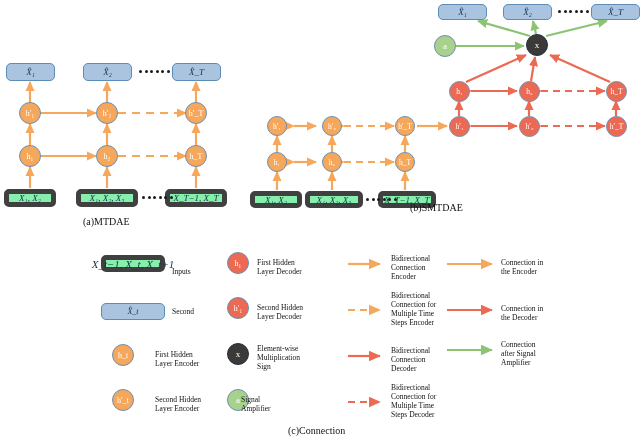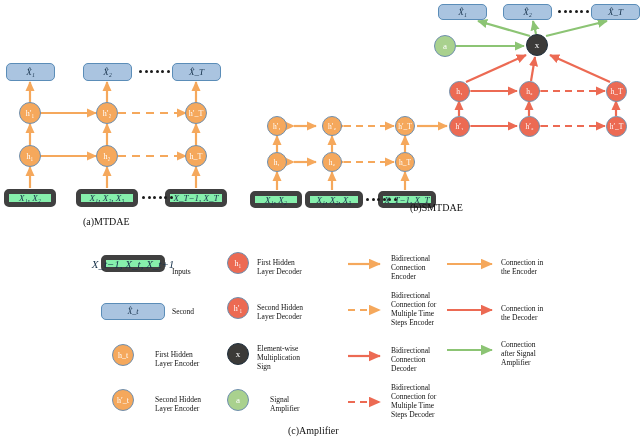--- a/index.html
+++ b/index.html
@@ -274,21 +274,21 @@
     <div class="node dec" style="left:227px;top:297px;width:22px;height:22px;font-size:8px;">h′₁</div>
     <div class="legend-text" style="left:257px;top:303px;">Second Hidden
 Layer Decoder</div>
 
     <div class="node mul" style="left:227px;top:343px;width:22px;height:22px;font-size:9px;">x</div>
     <div class="legend-text" style="left:257px;top:344px;">Element-wise
 Multiplication
 Sign</div>
 
     <div class="node amp" style="left:227px;top:389px;width:22px;height:22px;font-size:9px;">a</div>
-    <div class="legend-text" style="left:270px;top:395px;">Signal
+    <div class="legend-text" style="left:241px;top:395px;">Signal
 Amplifier</div>
 
     <div class="legend-text" style="left:391px;top:254px;">Bidirectional
 Connection
 Encoder</div>
     <div class="legend-text" style="left:391px;top:291px;">Bidirectional
 Connection for
 Multiple Time
 Steps Encoder</div>
     <div class="legend-text" style="left:391px;top:346px;">Bidirectional
@@ -300,16 +300,16 @@
 Steps Decoder</div>
 
     <div class="legend-text" style="left:501px;top:258px;">Connection in
 the Encoder</div>
     <div class="legend-text" style="left:501px;top:304px;">Connection in
 the Decoder</div>
     <div class="legend-text" style="left:501px;top:340px;">Connection
 after Signal
 Amplifier</div>
 
-    <div class="caption" style="left:288px;top:425px;">(c)Amplifier</div>
+    <div class="caption" style="left:288px;top:425px;">(c)Connection</div>
   </div>
 
 </div>
 
 </body></html>

